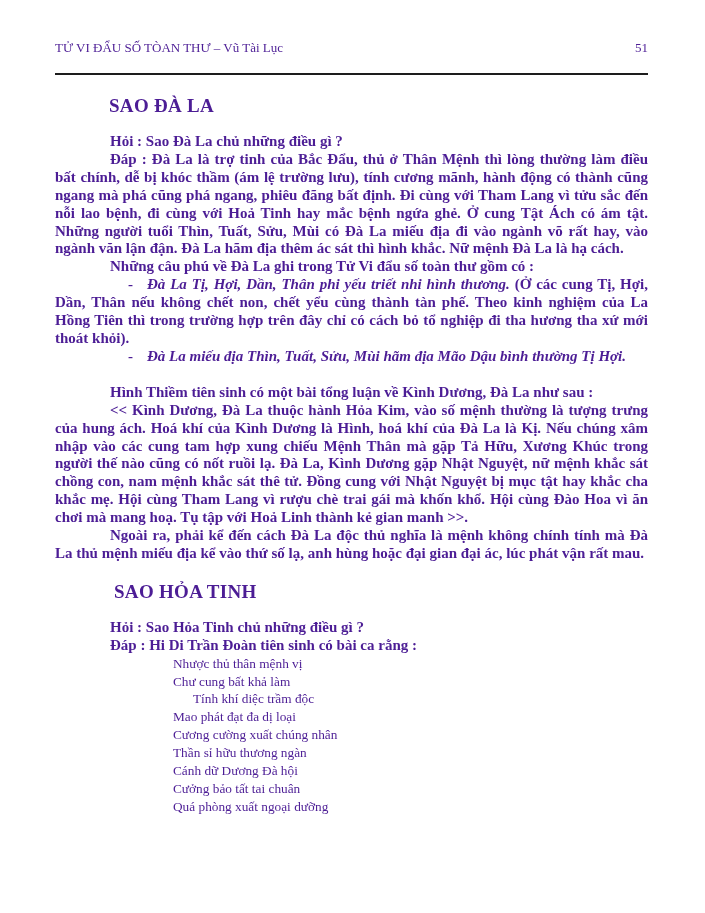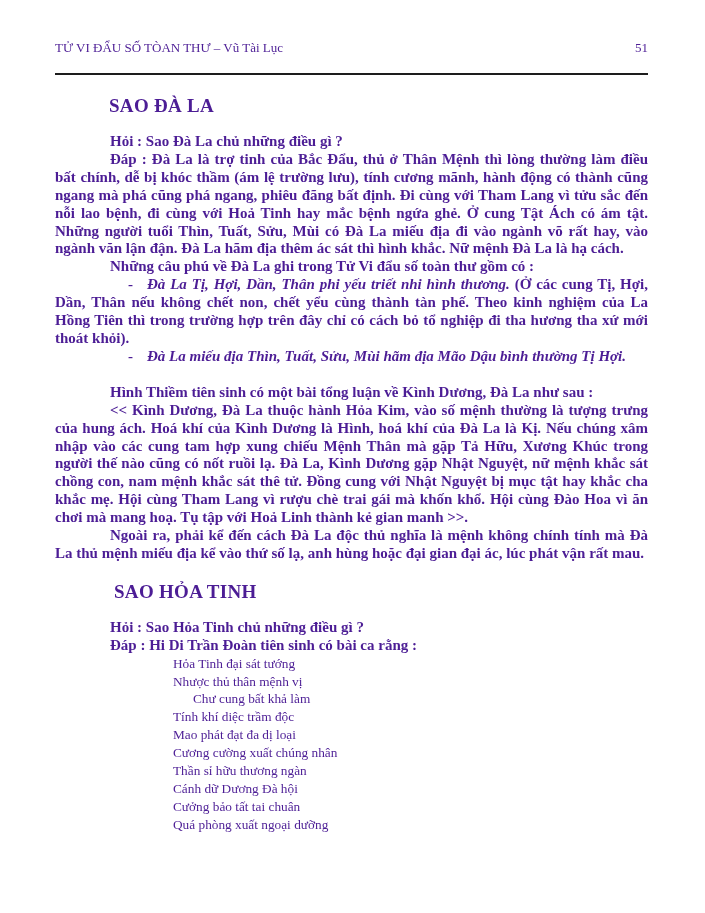--- a/index.html
+++ b/index.html
@@ -93,21 +93,20 @@
 
   <p class="indent just">Ngoài ra,  phải kể đến cách Đà La độc thủ nghĩa là mệnh không chính tính mà Đà La thủ mệnh miếu địa kể vào thứ số lạ, anh hùng hoặc đại gian đại ác, lúc phát vận rất mau.</p>
 
   <h2 class="section-heading">SAO HỎA TINH</h2>
 
   <p class="indent">Hỏi : Sao Hỏa Tinh chủ những điều gì ?</p>
 
   <p class="indent">Đáp : Hi Di Trần Đoàn tiên sinh có bài ca rằng :</p>
 
   <div class="poem">
-    <div class="poem-line">Hỏa Tinh đại sát tướng</div>
     <div class="poem-line">Nhược thủ thân mệnh vị</div>
     <div class="poem-line">Chư cung bất khả làm</div>
     <div class="poem-line">Tính khí diệc trầm độc</div>
     <div class="poem-line">Mao phát đạt đa dị loại</div>
     <div class="poem-line">Cương cường xuất chúng nhân</div>
     <div class="poem-line">Thần sỉ hữu thương ngàn</div>
     <div class="poem-line">Cánh dữ Dương Đà hội</div>
     <div class="poem-line">Cưởng bảo tất tai chuân</div>
     <div class="poem-line">Quá phòng xuất ngoại dưỡng</div>
   </div>

